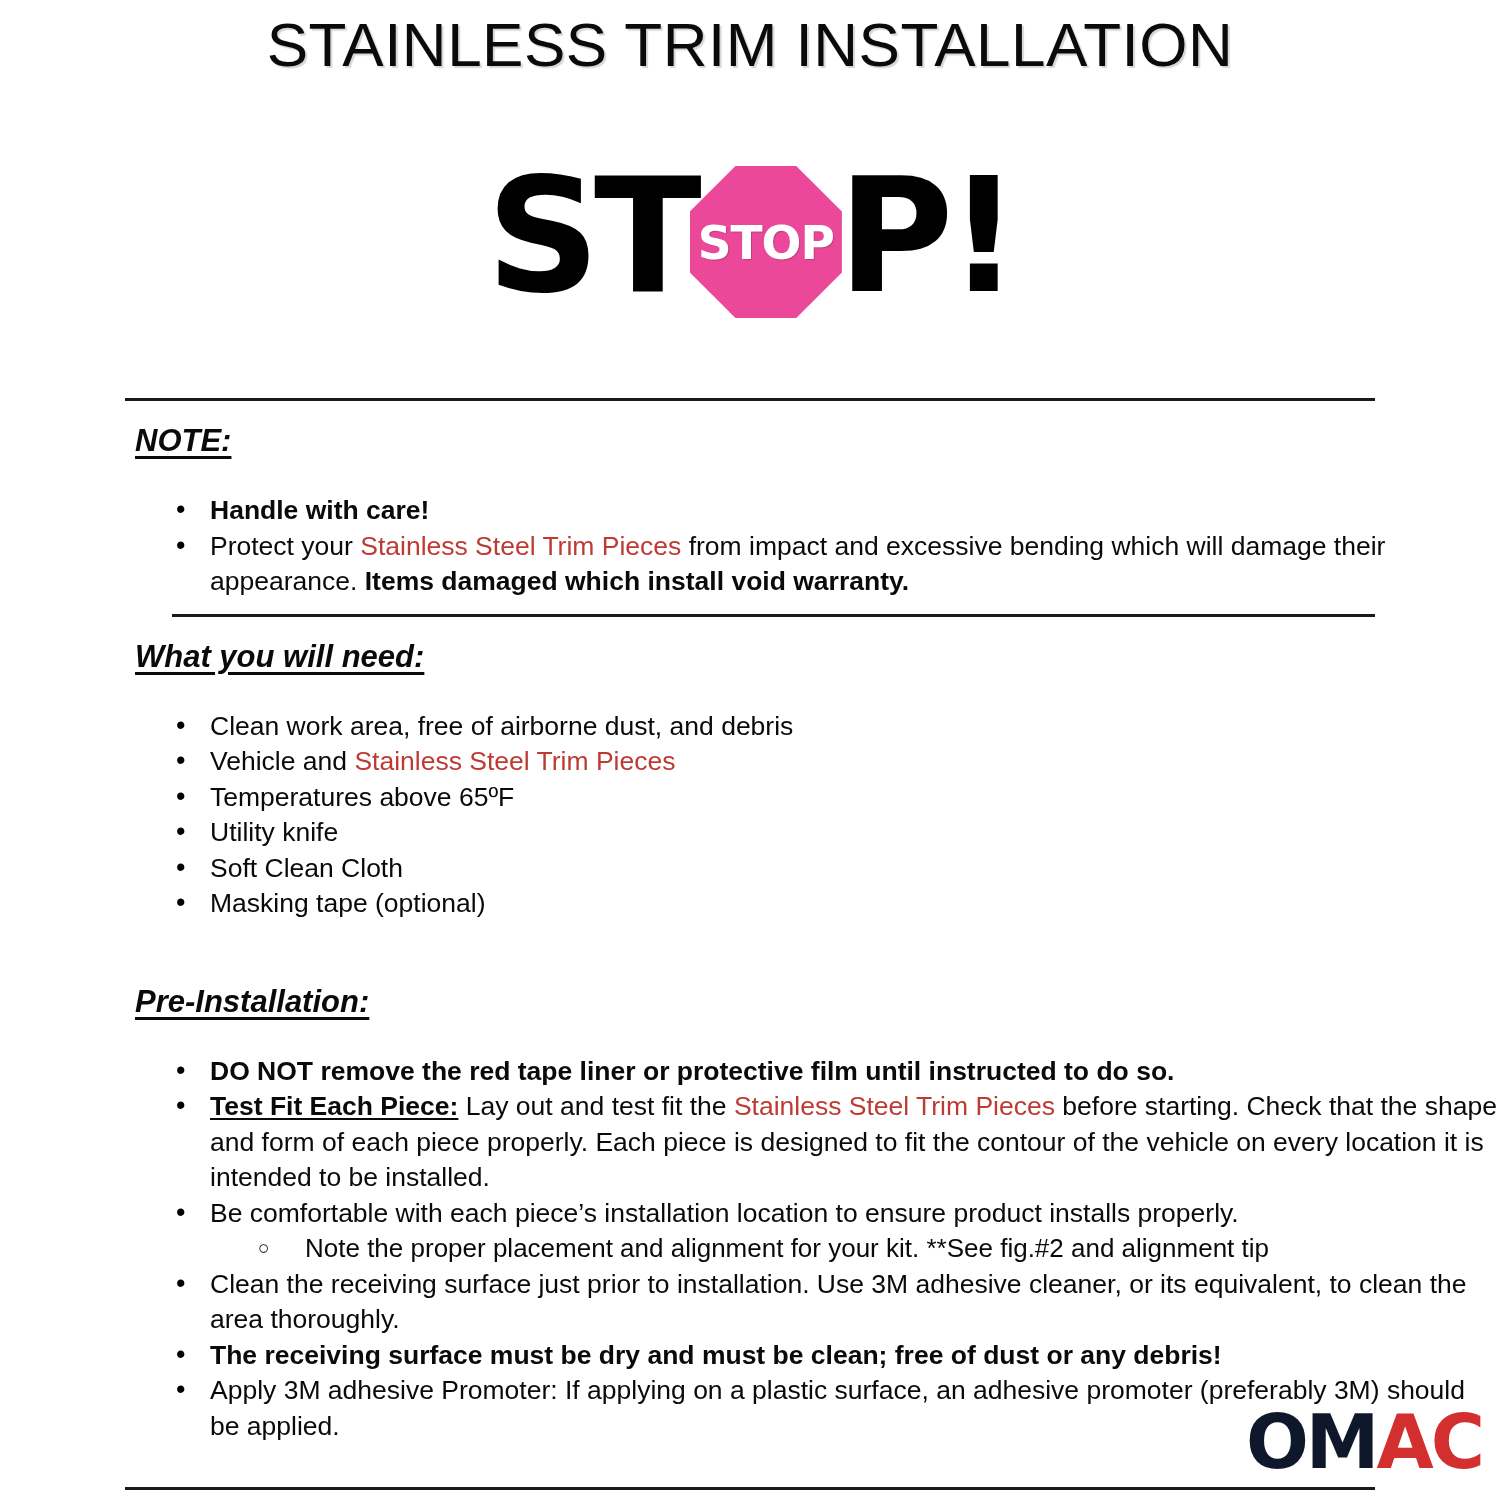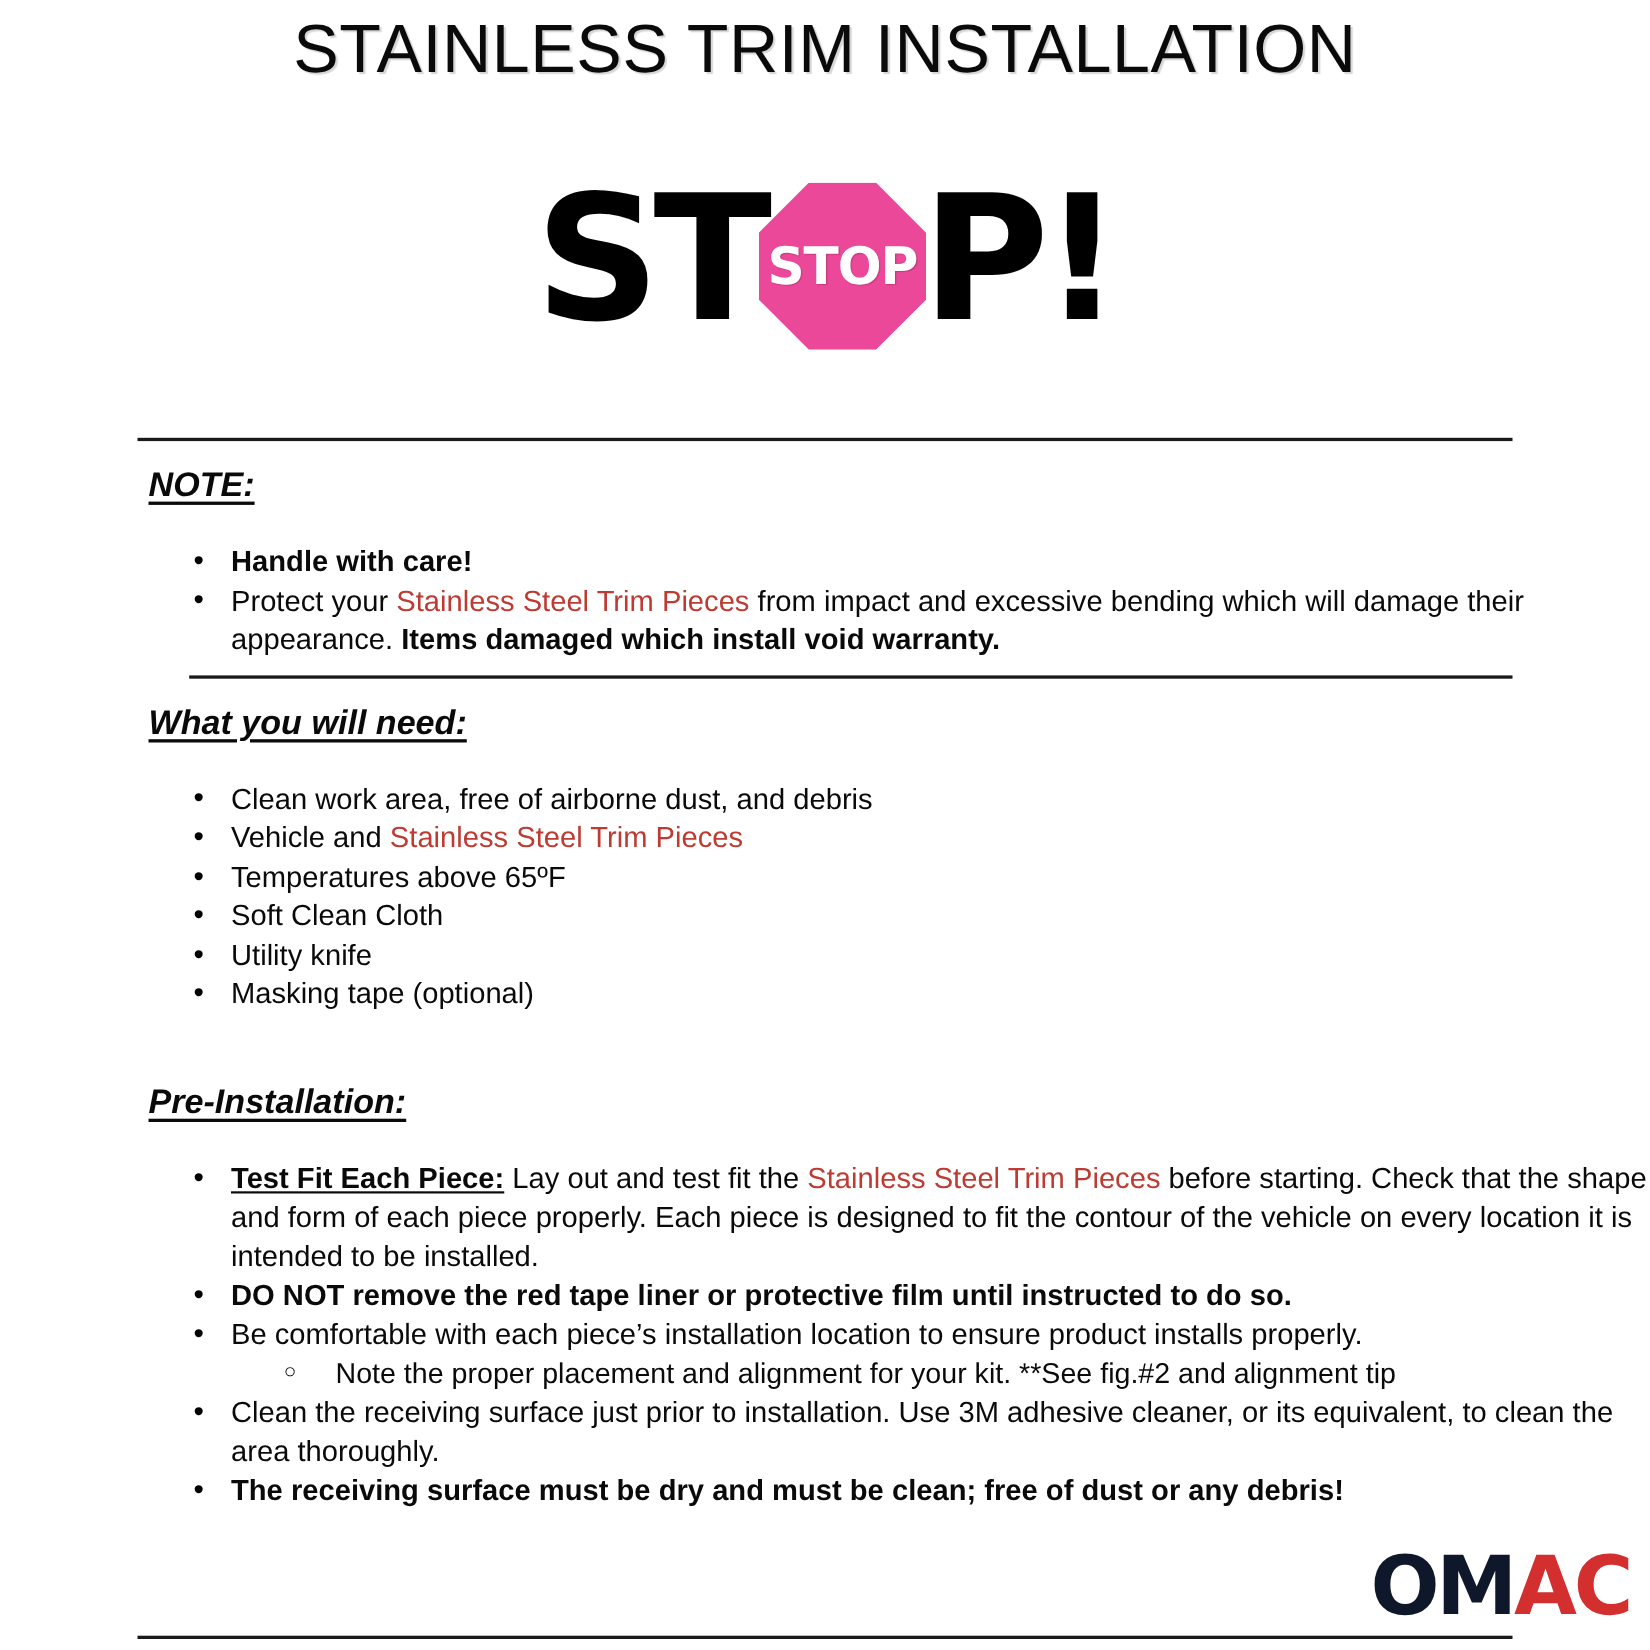--- a/index.html
+++ b/index.html
@@ -219,53 +219,56 @@
     <li class="bullet">
       <span>Clean work area, free of airborne dust, and debris</span>
     </li>
     <li class="bullet">
       <span>Vehicle and </span><span class="red">Stainless Steel Trim Pieces</span>
     </li>
     <li class="bullet">
       <span>Temperatures above 65ºF</span>
     </li>
     <li class="bullet">
+      <span>Utility knife</span>
+    </li>
+    <li class="bullet">
       <span>Soft Clean Cloth</span>
-    </li>
-    <li class="bullet">
-      <span>Utility knife</span>
     </li>
     <li class="bullet">
       <span>Masking tape (optional)</span>
     </li>
   </ul>
 
   <div class="gap-lg"></div>
   <div class="section-head">Pre-Installation:</div>
   <div class="gap-md"></div>
 
   <ul class="bullets">
     <li class="bullet">
+      <span class="b">DO NOT remove the red tape liner or protective film until instructed to do so.</span>
+    </li>
+    <li class="bullet">
       <span class="b u">Test Fit Each Piece:</span><span> Lay out and test fit the </span><span class="red">Stainless Steel Trim Pieces</span><span> before starting. Check that the shape and form of each piece properly. Each piece is designed to fit the contour of the vehicle on every location it is intended to be installed.</span>
-    </li>
-    <li class="bullet">
-      <span class="b">DO NOT remove the red tape liner or protective film until instructed to do so.</span>
     </li>
     <li class="bullet">
       <span>Be comfortable with each piece’s installation location to ensure product installs properly.</span>
     </li>
     <li class="bullet sub">
       <span>Note the proper placement and alignment for your kit. **See fig.#2 and alignment tip</span>
     </li>
     <li class="bullet">
       <span>Clean the receiving surface just prior to installation. Use 3M adhesive cleaner, or its equivalent, to clean the area thoroughly.</span>
     </li>
     <li class="bullet">
       <span class="b">The receiving surface must be dry and must be clean; free of dust or any debris!</span>
     </li>
+    <li class="bullet">
+      <span>Apply 3M adhesive Promoter: If applying on a plastic surface, an adhesive promoter (preferably 3M) should be applied.</span>
+    </li>
   </ul>
 
 </div>
 
 <div class="omac-logo">
   <span class="omac-black">OM</span><span class="omac-red">AC</span>
 </div>
 
 <div class="bottom-rule-wrap">
   <div class="rule bottom"></div>

